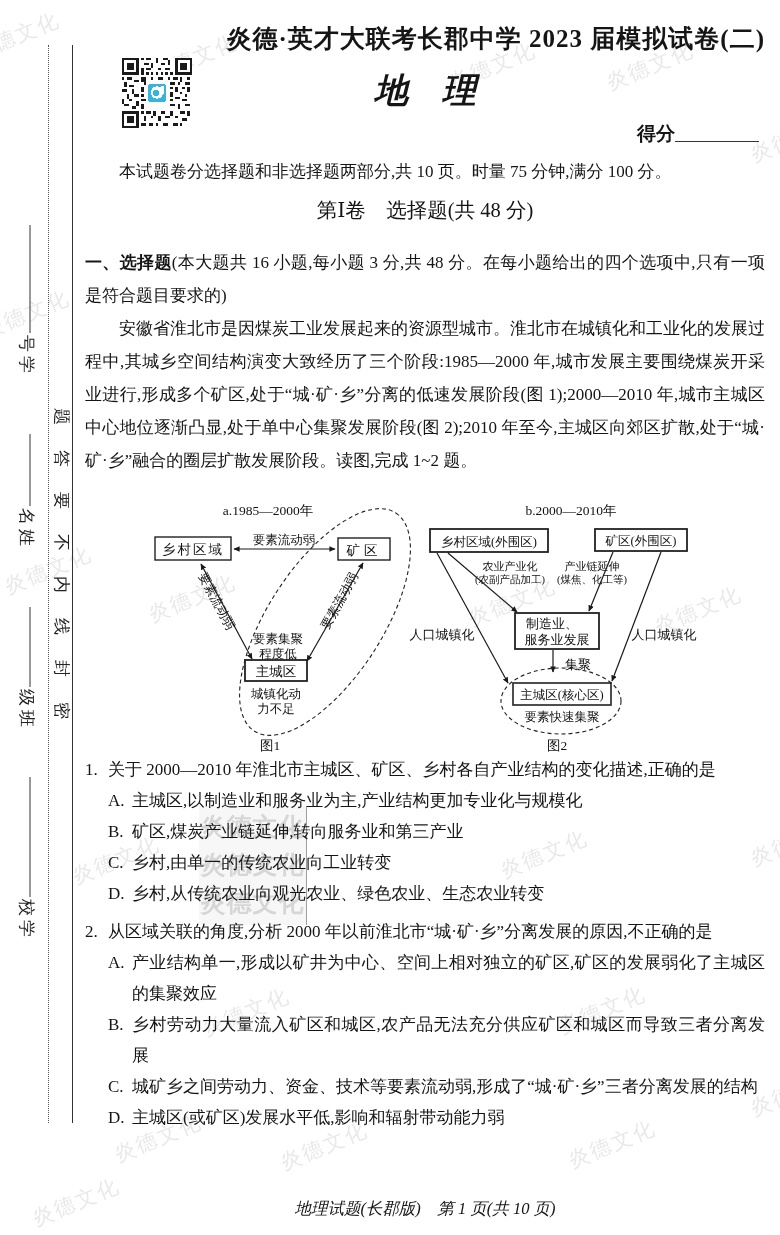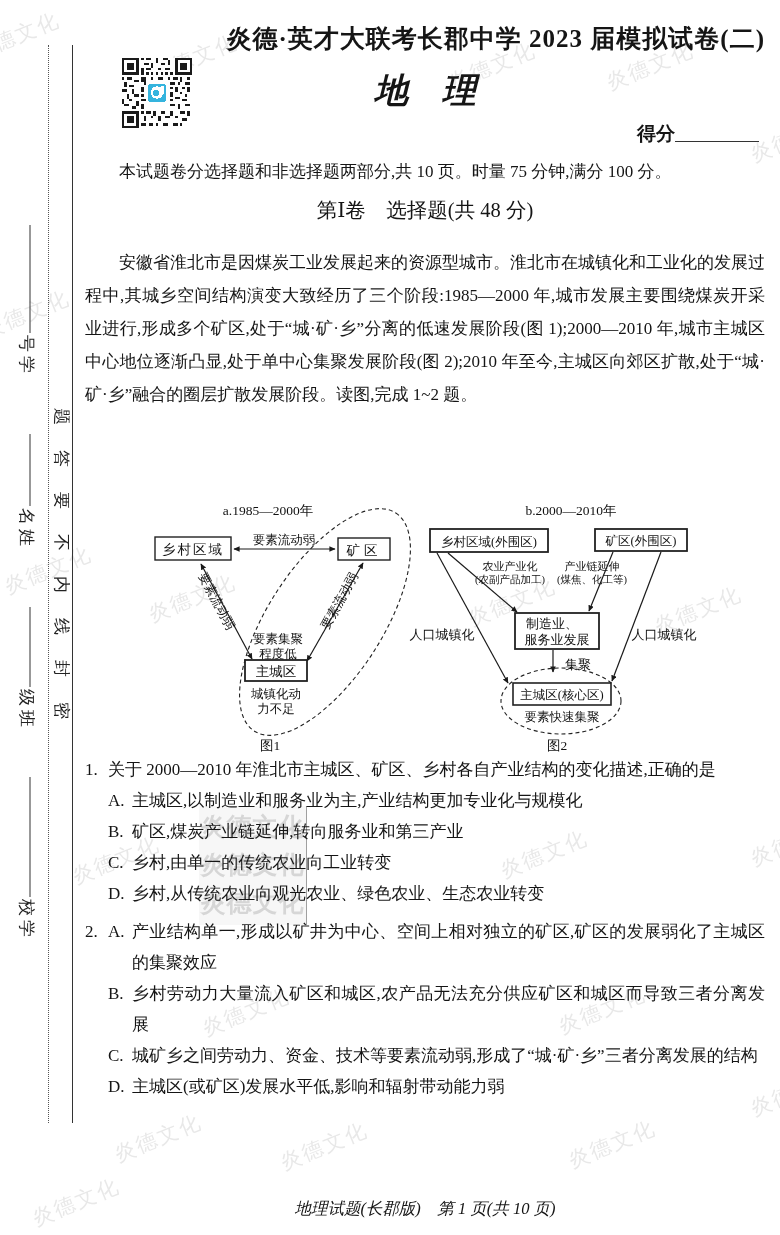--- a/index.html
+++ b/index.html
@@ -246,20 +246,21 @@
 
   <div class="score">
     <span>得分</span><span class="score-line"></span>
   </div>
 
   <div class="intro">本试题卷分选择题和非选择题两部分,共 10 页。时量 75 分钟,满分 100 分。</div>
 
   <div class="volume-title">第Ⅰ卷　选择题(共 48 分)</div>
 
   <div class="textcol">
+    <p><b class="lead">一、选择题</b><span>(本大题共 16 小题,每小题 3 分,共 48 分。在每小题给出的四个选项中,只有一项是符合题目要求的)</span></p>
     <p class="passage">安徽省淮北市是因煤炭工业发展起来的资源型城市。淮北市在城镇化和工业化的发展过程中,其城乡空间结构演变大致经历了三个阶段:1985—2000 年,城市发展主要围绕煤炭开采业进行,形成多个矿区,处于“城·矿·乡”分离的低速发展阶段(图 1);2000—2010 年,城市主城区中心地位逐渐凸显,处于单中心集聚发展阶段(图 2);2010 年至今,主城区向郊区扩散,处于“城·矿·乡”融合的圈层扩散发展阶段。读图,完成 1~2 题。</p>
   </div>
 
   <svg class="figs" viewBox="0 0 660 256">
     <defs>
       <marker id="ah" markerWidth="8" markerHeight="8" refX="5.6" refY="2.8" orient="auto-start-reverse" markerUnits="userSpaceOnUse">
         <path d="M0,0 L6.2,2.8 L0,5.6 z" fill="#1a1a1a"></path>
       </marker>
     </defs>
 
@@ -337,20 +338,21 @@
     <div class="q">
       <span class="qnum">1.</span>
       <div>关于 2000—2010 年淮北市主城区、矿区、乡村各自产业结构的变化描述,正确的是</div>
       <div class="opt"><span class="optlabel">A.</span><span>主城区,以制造业和服务业为主,产业结构更加专业化与规模化</span></div>
       <div class="opt"><span class="optlabel">B.</span><span>矿区,煤炭产业链延伸,转向服务业和第三产业</span></div>
       <div class="opt"><span class="optlabel">C.</span><span>乡村,由单一的传统农业向工业转变</span></div>
       <div class="opt"><span class="optlabel">D.</span><span>乡村,从传统农业向观光农业、绿色农业、生态农业转变</span></div>
     </div>
     <div class="q">
       <span class="qnum">2.</span>
+      <div>从区域关联的角度,分析 2000 年以前淮北市“城·矿·乡”分离发展的原因,不正确的是</div>
       <div class="opt"><span class="optlabel">A.</span><span>产业结构单一,形成以矿井为中心、空间上相对独立的矿区,矿区的发展弱化了主城区的集聚效应</span></div>
       <div class="opt"><span class="optlabel">B.</span><span>乡村劳动力大量流入矿区和城区,农产品无法充分供应矿区和城区而导致三者分离发展</span></div>
       <div class="opt"><span class="optlabel">C.</span><span>城矿乡之间劳动力、资金、技术等要素流动弱,形成了“城·矿·乡”三者分离发展的结构</span></div>
       <div class="opt"><span class="optlabel">D.</span><span>主城区(或矿区)发展水平低,影响和辐射带动能力弱</span></div>
     </div>
   </div>
 
   <div class="footer">地理试题(长郡版)　第 1 页(共 10 页)</div>
 
 </div>

